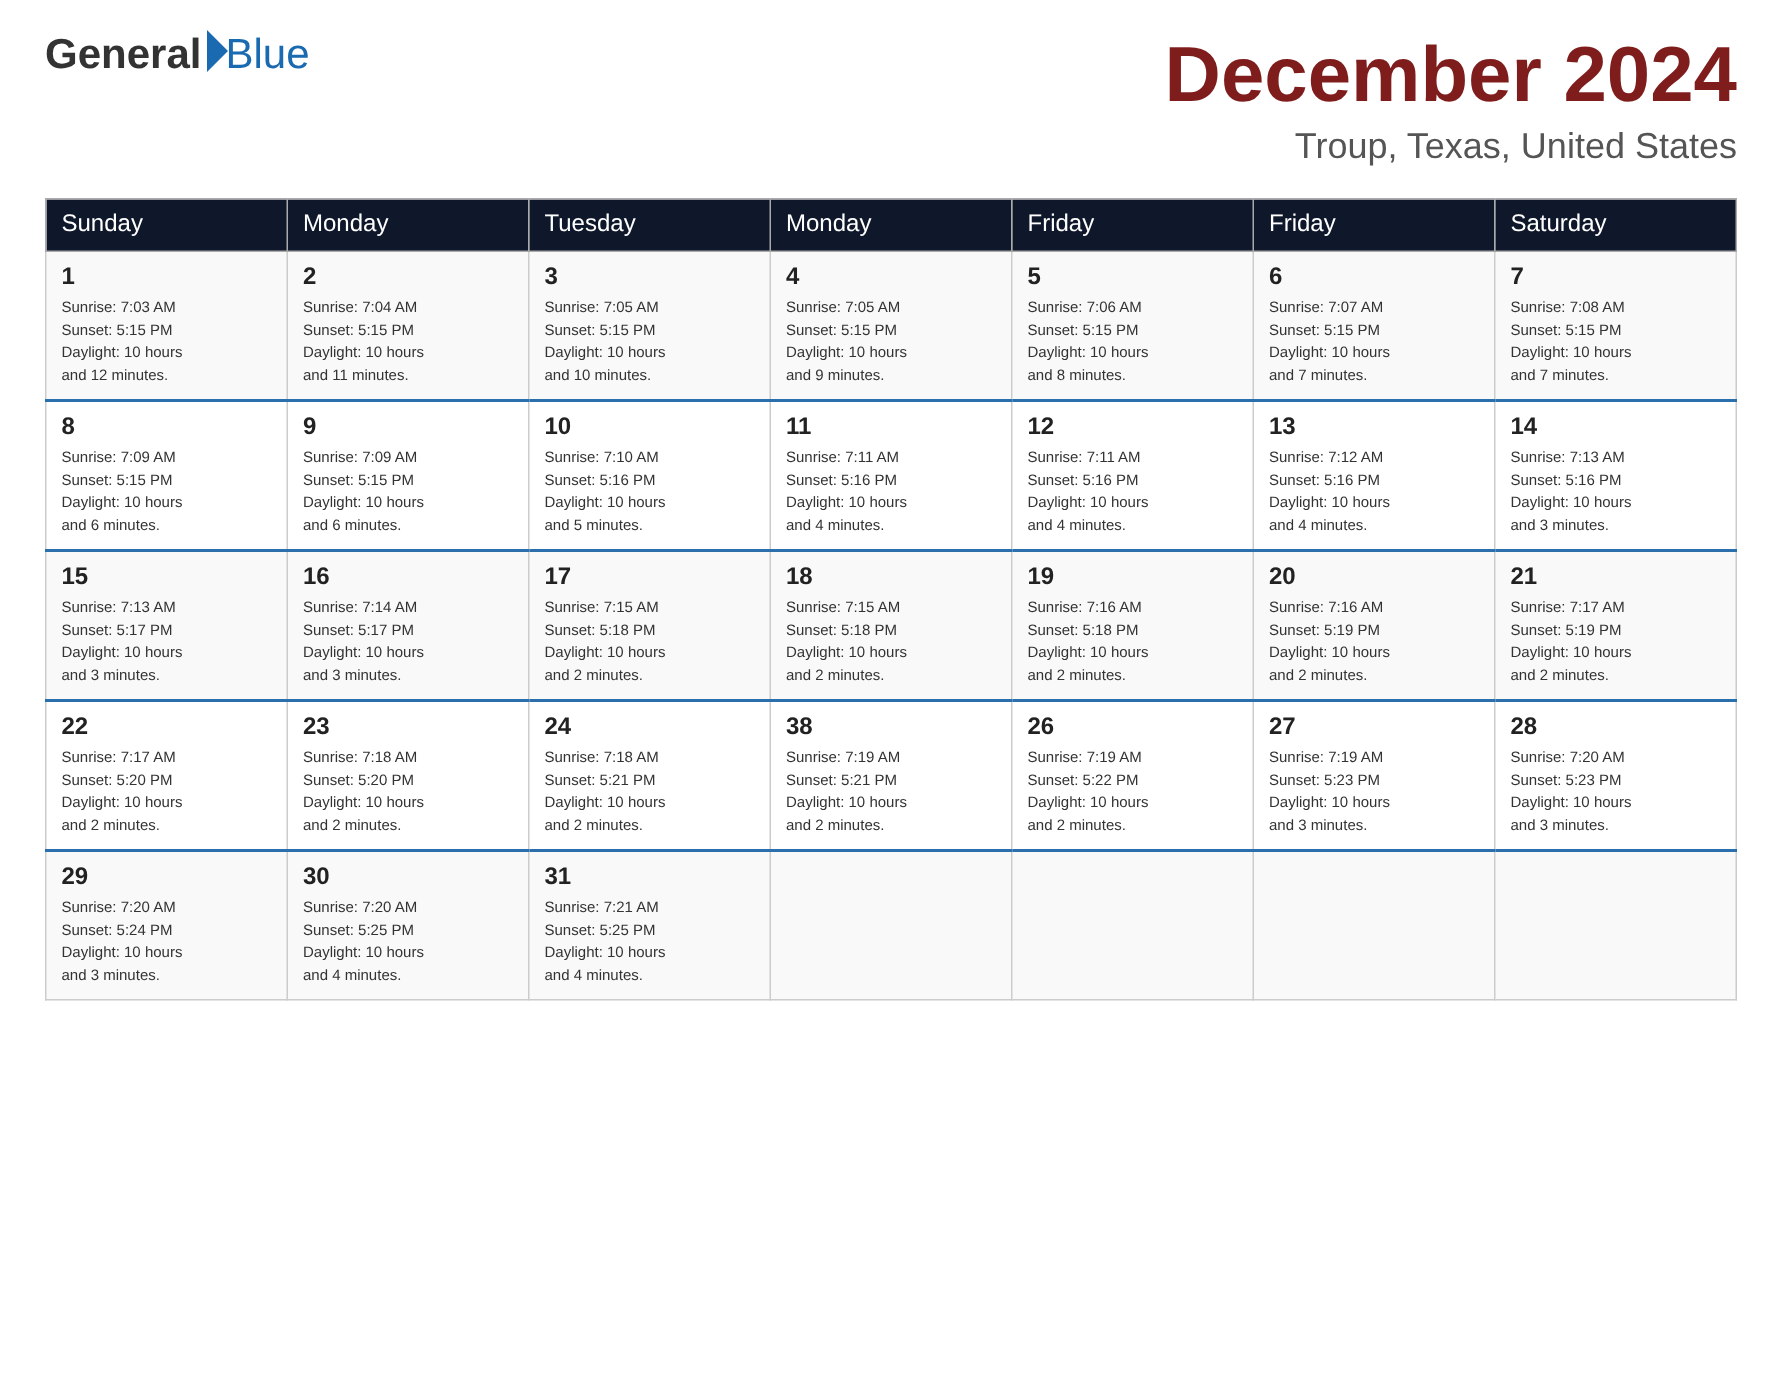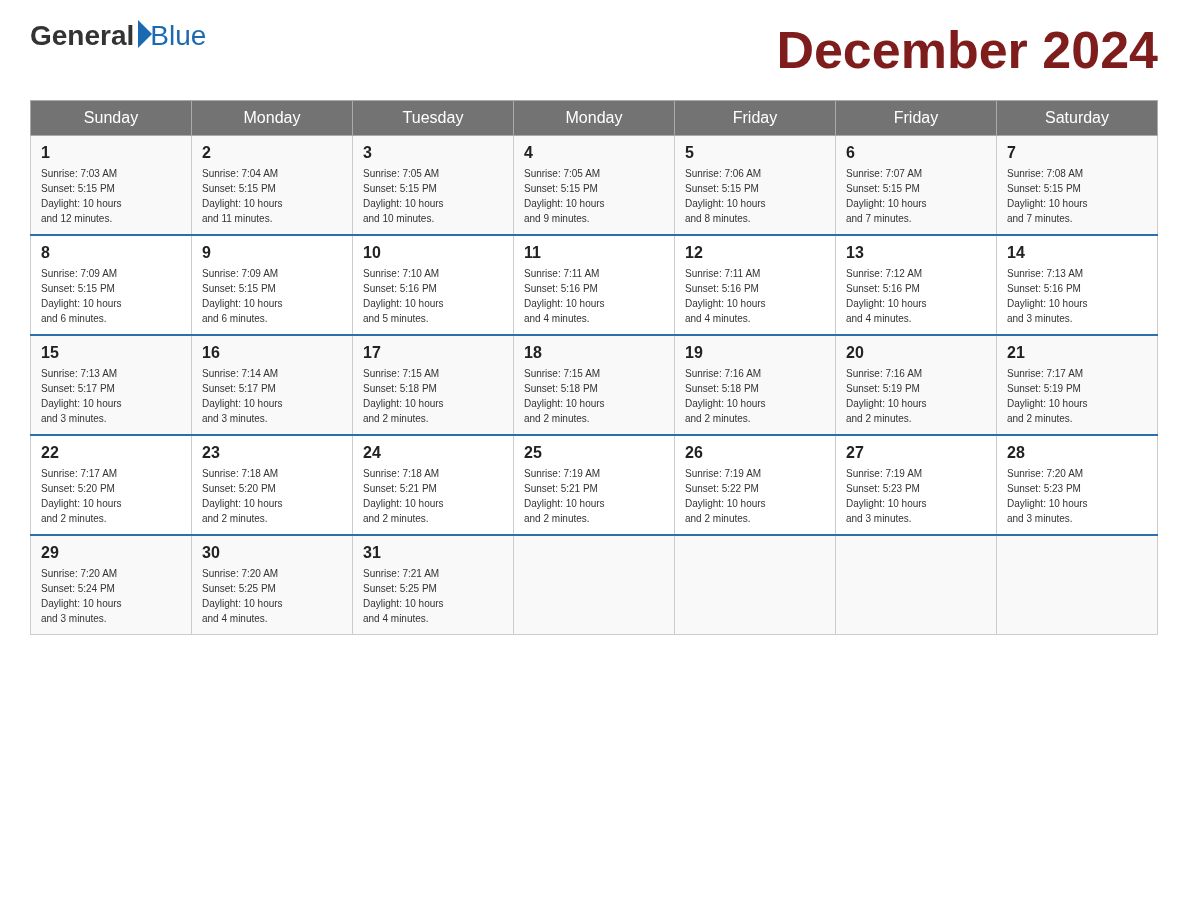--- a/index.html
+++ b/index.html
@@ -57,24 +57,24 @@
       font-size: 24px;
       color: #555;
       margin-top: 4px;
     }
     .calendar {
       width: 100%;
       border-collapse: collapse;
       border: 1px solid #aaa;
     }
     .calendar th {
-      background-color: #737373;
+      background-color: #0f172a;
       color: #fff;
       padding: 8px 10px;
-      text-align: center;
+      text-align: left;
       font-size: 16px;
       font-weight: normal;
       border: 1px solid #aaa;
     }
     .calendar td {
       vertical-align: top;
       padding: 8px 10px;
       border: 1px solid #ccc;
       width: 14.28%;
       min-height: 110px;
@@ -110,20 +110,21 @@
 <div class="header">
   <div class="logo">
     <div class="logo-top">
       <span class="logo-general">General</span>
       <div class="logo-arrow"></div>
     </div>
     <span class="logo-blue">Blue</span>
   </div>
   <div class="title-section">
     <div class="main-title">December 2024</div>
+    <div class="subtitle">Troup, Texas, United States</div>
   </div>
 </div>
 
 <table class="calendar">
   <thead>
     <tr>
     <th>Sunday</th>
         <th>Monday</th>
         <th>Tuesday</th>
         <th>Monday</th>
@@ -230,21 +231,21 @@
         </td>
         <td>
           <span class="day-number">23</span>
           <div class="day-info">Sunrise: 7:18 AM<br>Sunset: 5:20 PM<br>Daylight: 10 hours<br>and 2 minutes.</div>
         </td>
         <td>
           <span class="day-number">24</span>
           <div class="day-info">Sunrise: 7:18 AM<br>Sunset: 5:21 PM<br>Daylight: 10 hours<br>and 2 minutes.</div>
         </td>
         <td>
-          <span class="day-number">25</span>
+          <span class="day-number">38</span>
           <div class="day-info">Sunrise: 7:19 AM<br>Sunset: 5:21 PM<br>Daylight: 10 hours<br>and 2 minutes.</div>
         </td>
         <td>
           <span class="day-number">26</span>
           <div class="day-info">Sunrise: 7:19 AM<br>Sunset: 5:22 PM<br>Daylight: 10 hours<br>and 2 minutes.</div>
         </td>
         <td>
           <span class="day-number">27</span>
           <div class="day-info">Sunrise: 7:19 AM<br>Sunset: 5:23 PM<br>Daylight: 10 hours<br>and 3 minutes.</div>
         </td>

